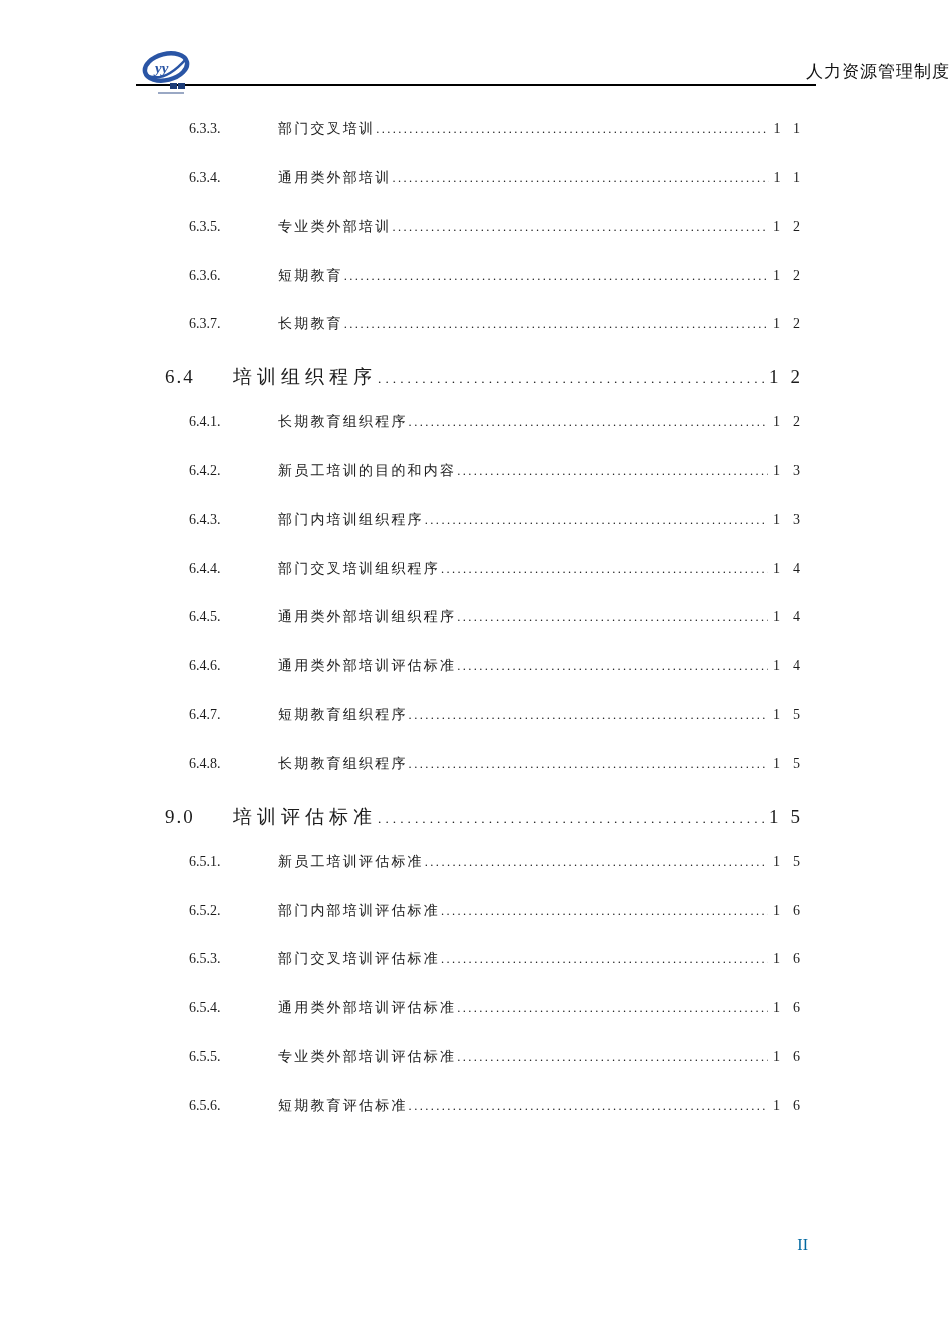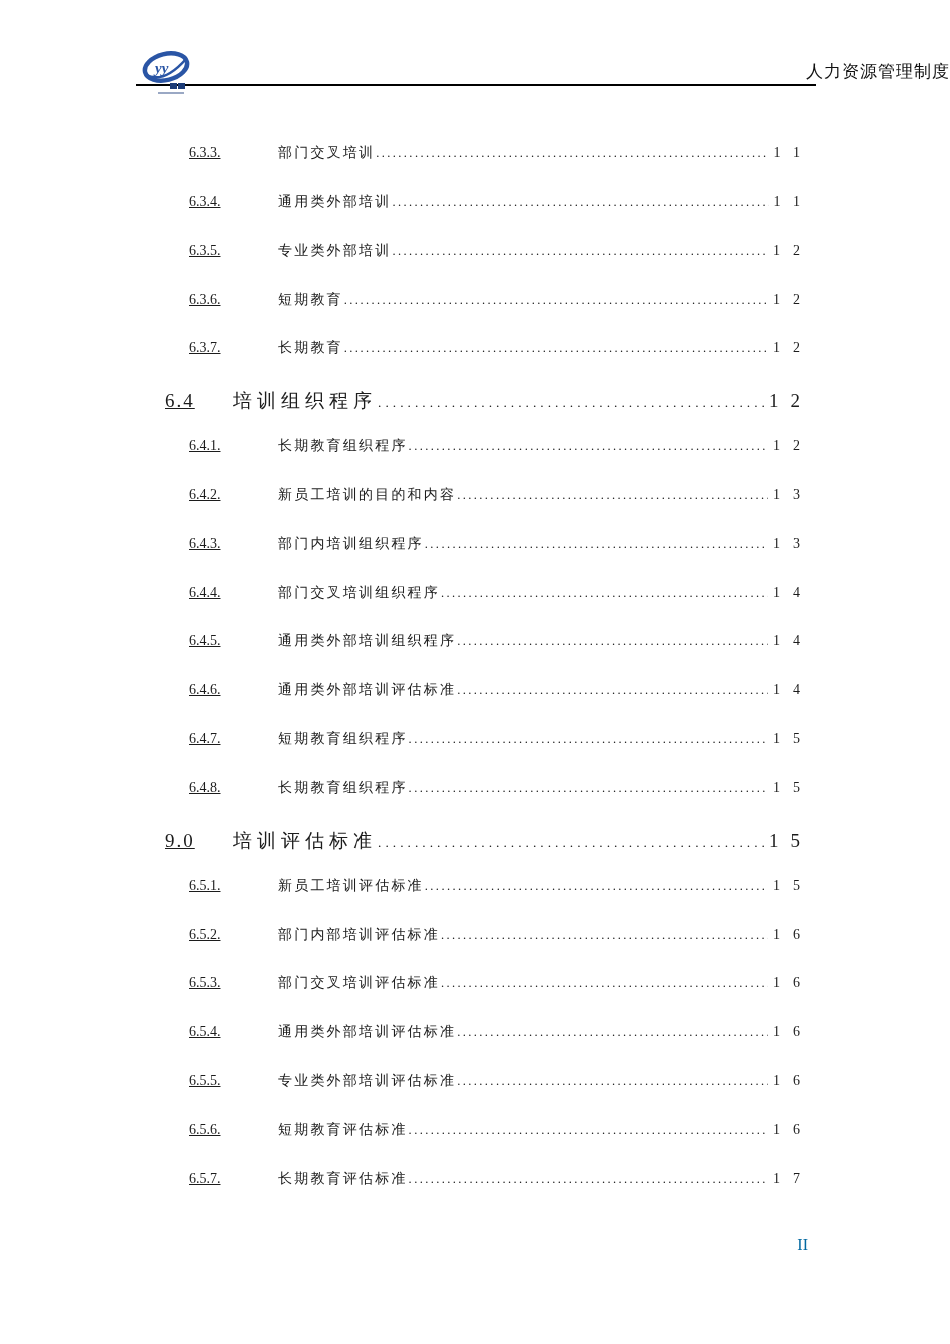--- a/index.html
+++ b/index.html
@@ -38,24 +38,24 @@
     width: 664px;
   }
   .toc-row {
     display: flex; align-items: baseline;
     height: 48.85px;
     line-height: 1.35;
     color: #1c1c1c;
   }
   .toc-row.level-2 { padding-left: 53px; font-size: 14px; }
   .toc-row.level-1 { padding-left: 29px; font-size: 19px; }
-  .toc-num { flex: 0 0 auto; text-decoration: underline; }
+  .toc-num { flex: 0 0 auto; }
   .level-2 .toc-num { width: 89px; }
   .level-1 .toc-num { width: 68px; letter-spacing: 2px; }
-  .toc-title { flex: 0 0 auto; white-space: nowrap; margin-top: 24px; }
+  .toc-title { flex: 0 0 auto; white-space: nowrap; }
   .level-2 .toc-title { letter-spacing: 2.2px; }
   .level-1 .toc-title { letter-spacing: 5px; }
   .toc-leader {
     flex: 1 1 auto; overflow: hidden; white-space: nowrap;
     margin-left: 1px; margin-right: 5px;
     color: #222;
   }
   .toc-leader::after {
     content: "........................................................................................................................................................................................................";
     font-size: 12.5px; letter-spacing: 2.4px;
@@ -220,23 +220,17 @@
         <span class="toc-title">专业类外部培训评估标准</span>
         <span class="toc-leader"></span>
         <span class="toc-page">16</span>
       </div>
       <div class="toc-row level-2">
         <span class="toc-num">6.5.6.</span>
         <span class="toc-title">短期教育评估标准</span>
         <span class="toc-leader"></span>
         <span class="toc-page">16</span>
       </div>
-      <div class="toc-row level-2">
-        <span class="toc-num">6.5.7.</span>
-        <span class="toc-title">长期教育评估标准</span>
-        <span class="toc-leader"></span>
-        <span class="toc-page">17</span>
-      </div>
     </main>
 
   <div class="footer-page">II</div>
 
 </div>
 
 </body></html>

